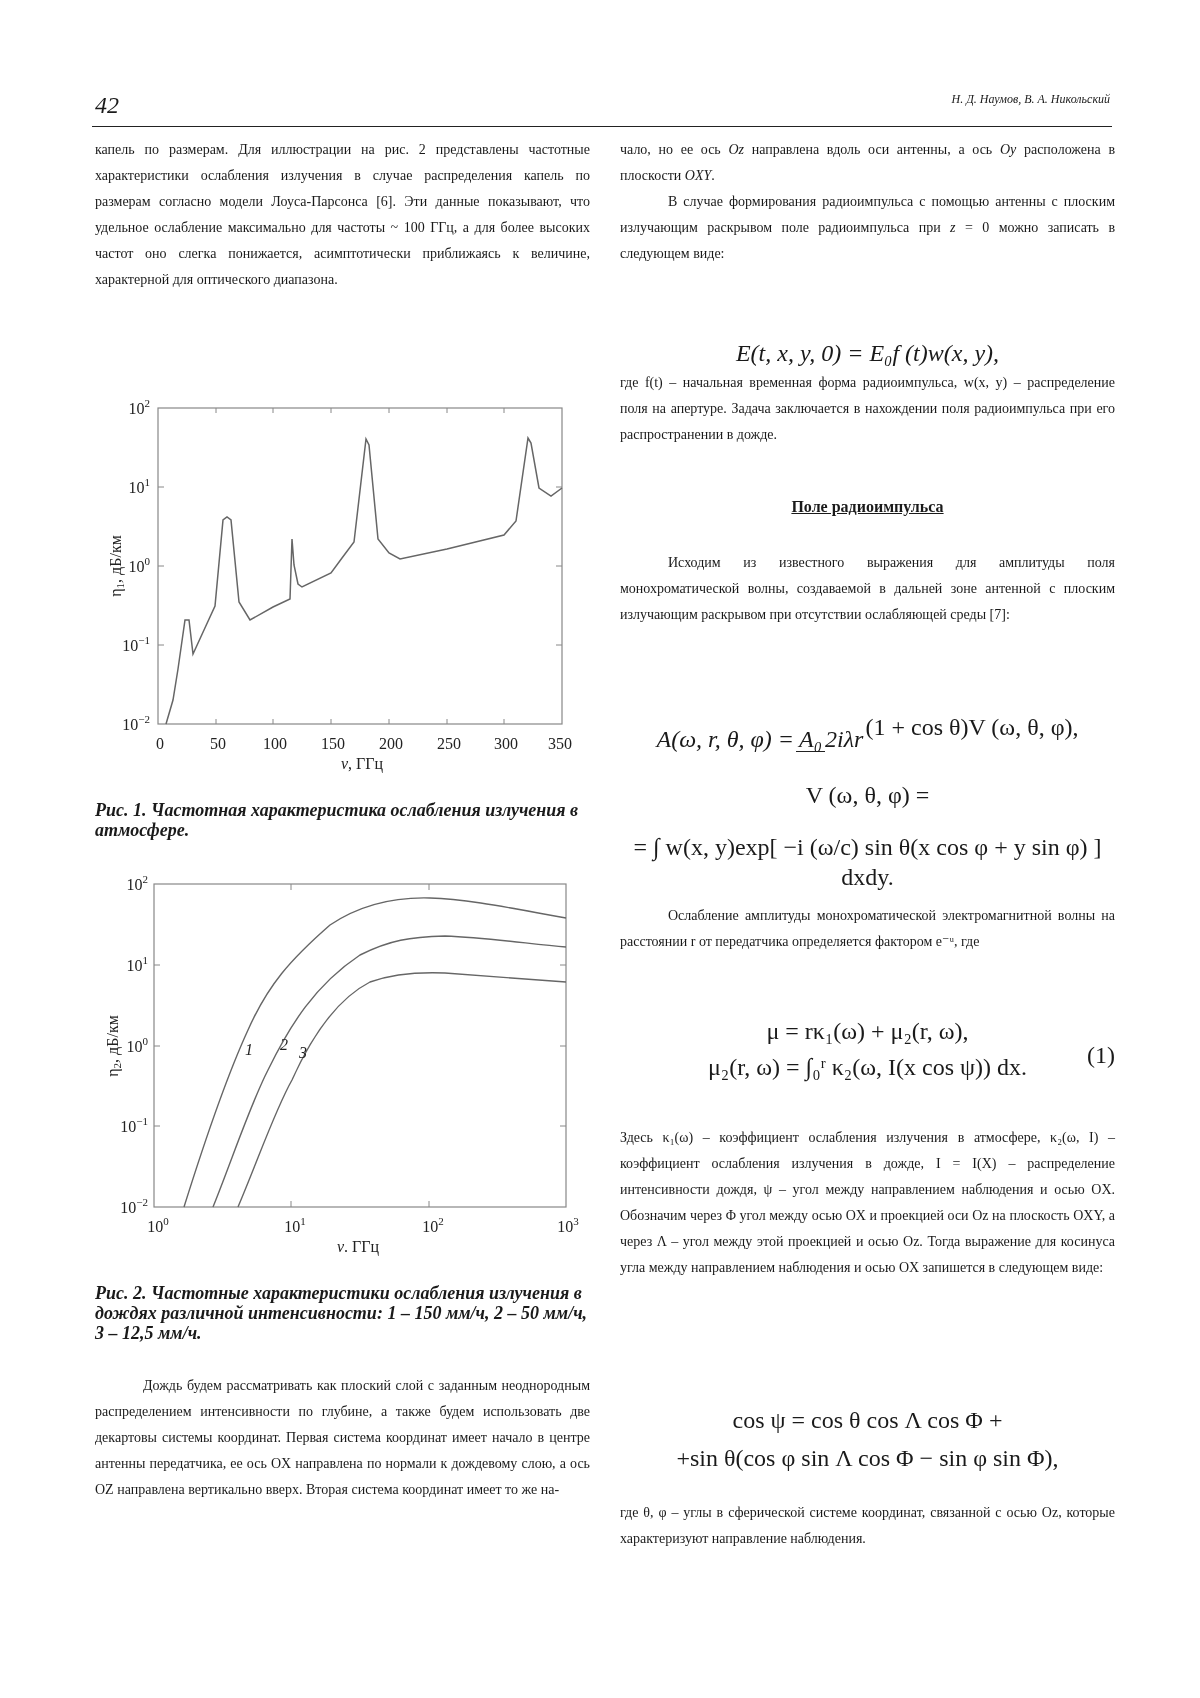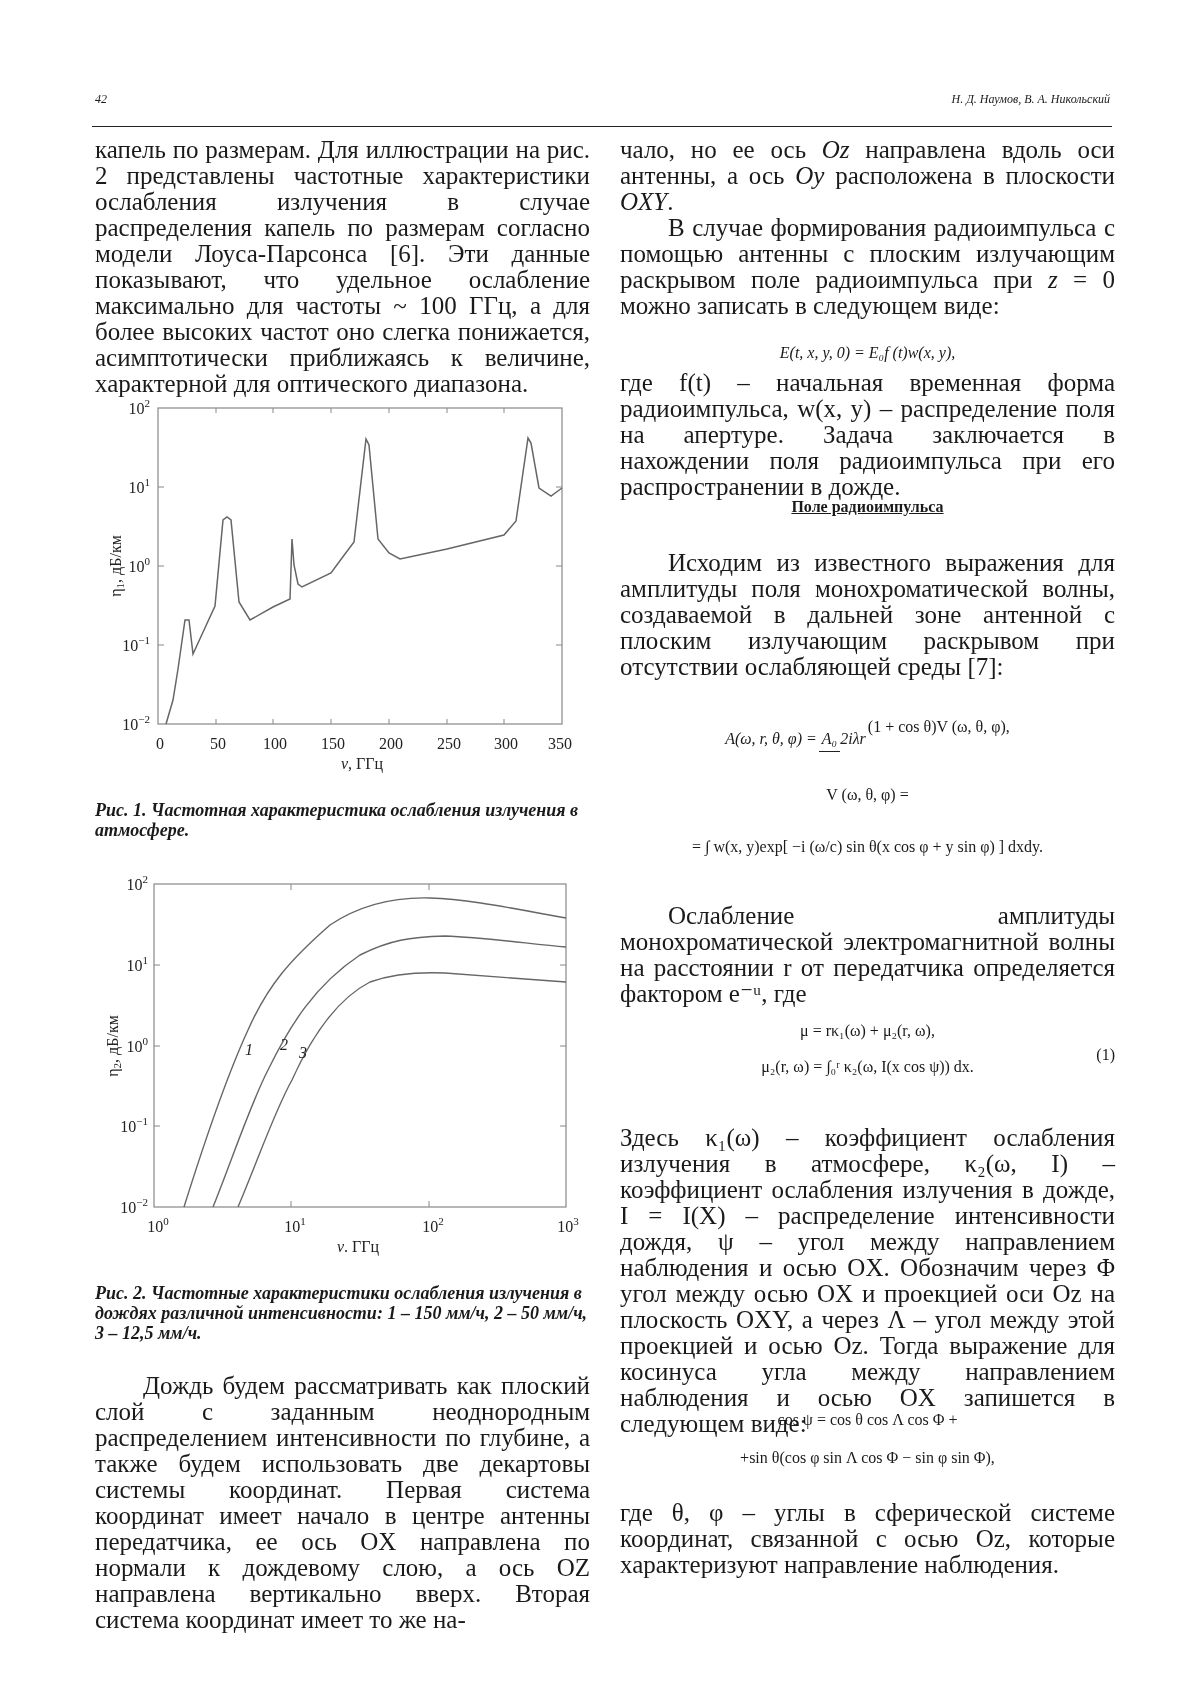--- a/index.html
+++ b/index.html
@@ -1,27 +1,27 @@
 <!DOCTYPE html>
 <html><head>
 <meta charset="utf-8">
 <style>
   html, body { margin:0; padding:0; background:#ffffff; }
   body { width:1200px; height:1698px; position:relative; overflow:hidden;
          font-family:"Liberation Serif","DejaVu Serif",serif; color:#1a1a1a; }
   .abs { position:absolute; }
-  .hdr-num { left:95px; top:92px; font-size:12px; font-style:italic; }
+  .hdr-num { left:95px; top:92px; font-size:24px; font-style:italic; }
   .hdr-auth { right:90px; top:92px; font-size:12px; font-style:italic; }
   .hdr-rule { left:92px; top:126px; width:1020px; height:1px; background:#222; }
-  .col { font-size:25px; line-height:26px; text-align:justify; }
+  .col { font-size:14px; line-height:26px; text-align:justify; }
   .col p { margin:0; }
   .indent { text-indent:48px; }
   .colL { left:95px; width:495px; }
   .colR { left:620px; width:495px; }
-  .eq { text-align:center; font-size:16px; line-height:30px; }
+  .eq { text-align:center; font-size:24px; line-height:30px; }
   .i { font-style:italic;margin-top:24px; }
   .caption { font-size:18px; line-height:20px; font-weight:bold; font-style:italic; }
   .heading { font-weight:bold; text-align:center; font-size:16px;text-decoration:underline; }
   svg text { font-family:"Liberation Serif","DejaVu Serif",serif; fill:#222; }
   .eqnum { position:absolute; right:0; }
 </style>
 </head>
 <body>
 
 <div class="abs hdr-num">42</div>

